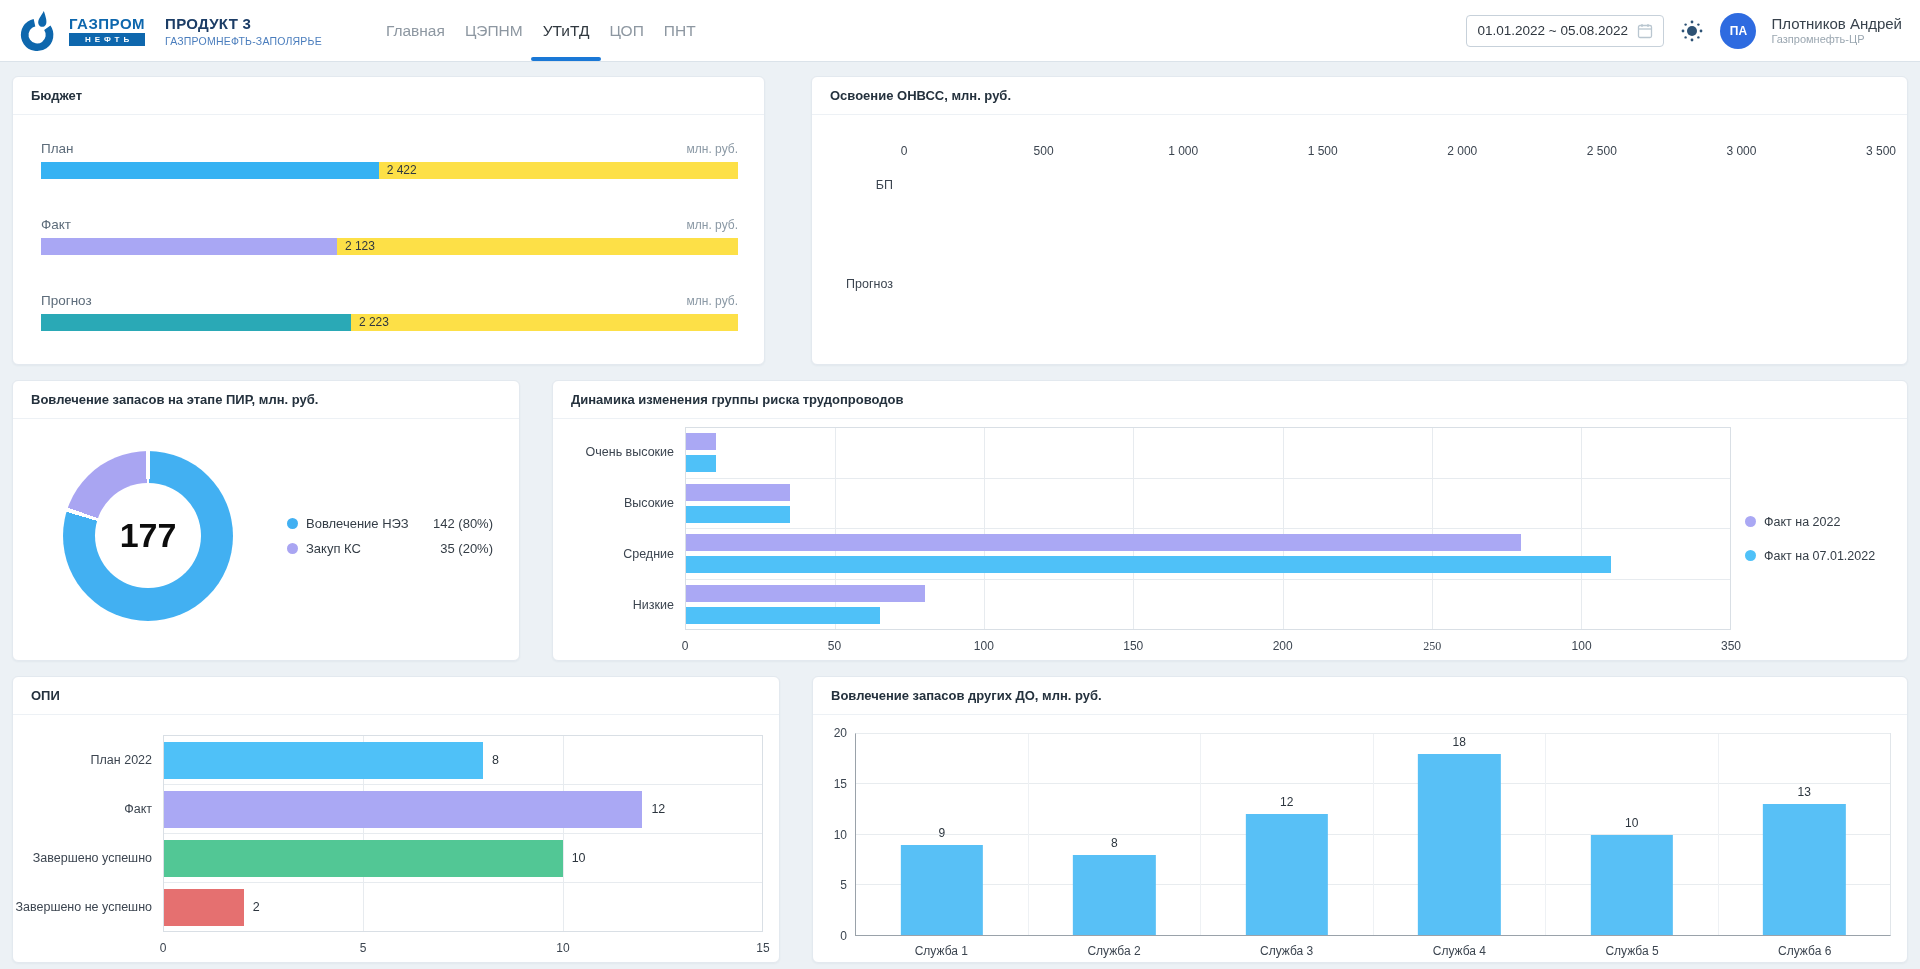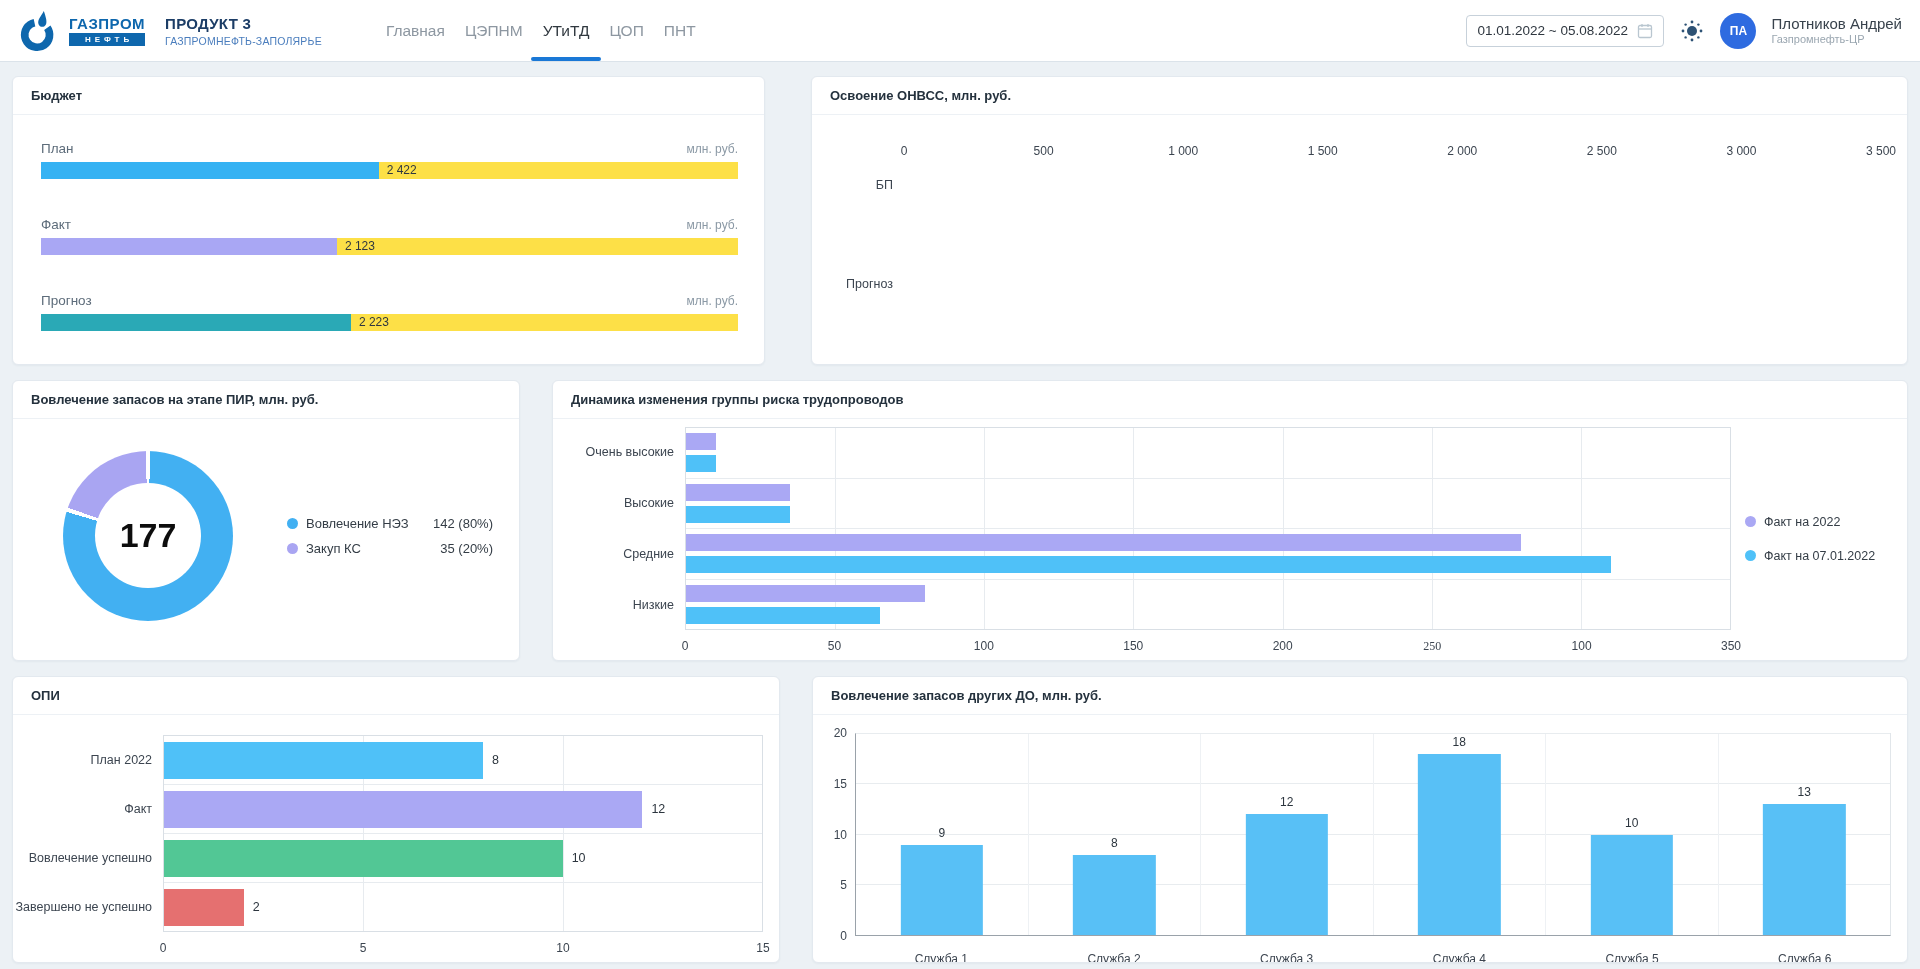--- a/index.html
+++ b/index.html
@@ -95,21 +95,21 @@
   .vb-ylab{position:absolute;right:8px;transform:translateY(50%);font-size:12px;color:#3c4550}
   .vb-spacer{height:26px;flex:none}
   .vb-main{flex:1;display:flex;flex-direction:column;min-width:0}
   .vb-plot{flex:1;position:relative;border:1px solid #e1e6ea;border-left-color:#9aa2aa;border-bottom-color:#9aa2aa;display:flex;background:#fff}
   .vb-grid{position:absolute;left:0;right:0;height:1px;background:#e8ecef}
   .vb-col{flex:1;position:relative;border-right:1px solid #eef1f4}
   .vb-col:last-child{border-right:none}
   .vb-bar{position:absolute;bottom:0;left:50%;transform:translateX(-50%);width:48%}
   .vb-val{position:absolute;left:50%;transform:translateX(-50%);font-size:12px;color:#2c353e}
   .vb-x{height:26px;display:flex;flex:none}
-  .vb-xc{flex:1;text-align:center;font-size:12px;color:#3c4550;padding-top:16px;white-space:nowrap}
+  .vb-xc{flex:1;text-align:center;font-size:12px;color:#3c4550;padding-top:8px;white-space:nowrap}
 </style>
 </head>
 <body>
 
 <header class="header">
   <div class="logo">
     <svg width="44" height="44" viewBox="0 0 46 46">
       <circle cx="20" cy="27" r="13" fill="none" stroke="#0e67ad" stroke-width="8" stroke-dasharray="66 16" transform="rotate(-35 20 27)"></circle>
       <path d="M27 2 C24 8 20 11 21.5 16 C22.6 19.5 28 19.6 29.3 16 C30.6 12.3 28.6 7 27 2 Z" fill="#0e67ad"></path>
     </svg>
@@ -306,21 +306,21 @@
     </section>
   </div>
 
   <div class="row row3">
     <section class="panel p-opi">
       <div class="panel-title">ОПИ</div>
       <div class="panel-body hbar" id="opi-chart">
           <div class="hb-labels">
             <div class="hb-cat">План 2022</div>
             <div class="hb-cat">Факт</div>
-            <div class="hb-cat">Вовлечение успешно</div>
+            <div class="hb-cat">Завершено успешно</div>
             <div class="hb-cat">Завершено не успешно</div>
             <div class="hb-spacer"></div>
           </div>
           <div class="hb-main">
             <div class="hb-plot">
               <div class="hb-grid" style="left: 33.3333%;"></div>
               <div class="hb-grid" style="left: 66.6667%;"></div>
               <div class="hb-row sep">
                 <div class="hb-line">
                   <div class="hb-bar" style="width: 53.3333%; background: rgb(79, 193, 248);"></div>

